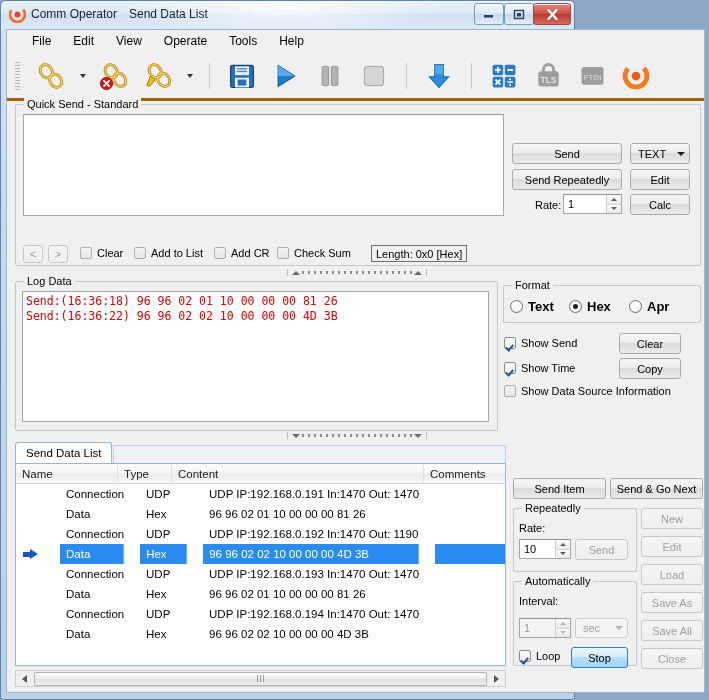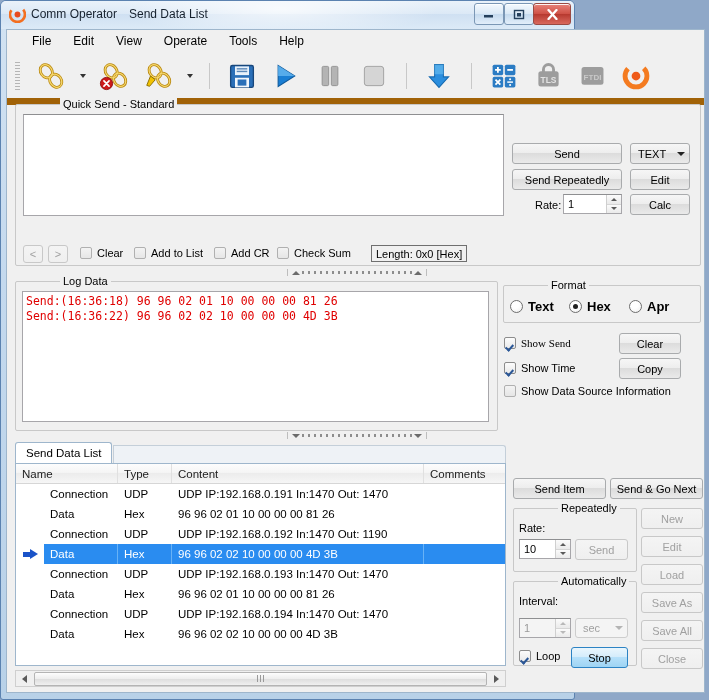--- a/index.html
+++ b/index.html
@@ -72,39 +72,39 @@
     display:flex;align-items:center;padding-left:14px;
     border-bottom:1px solid #f0f0f0;
   }
   .menu-item{
     padding:3px 11px;font-size:12px;color:#000;cursor:default;
   }
   
   #toolbar{
     height:45px;background:#f0f0f0;display:flex;align-items:center;
     padding-left:8px;gap:10px;
-    border-bottom:7px solid #a16207;
+    border-bottom:3px solid #a16207;
   }
   .tb-grip{width:5px;height:28px;margin-right:4px;
     background-image:repeating-linear-gradient(to bottom,#b5b5b5 0 1px,transparent 1px 3px);}
   .tbi{width:34px;height:34px;display:flex;align-items:center;justify-content:center;cursor:pointer;}
   .tb-arrow{width:9px;height:34px;display:flex;align-items:center;justify-content:center;cursor:pointer;}
   .tb-arrow i{
     width:0;height:0;border-left:3px solid transparent;border-right:3px solid transparent;
     border-top:4px solid #333;display:block;
   }
   .tb-sep{width:1px;height:26px;background:#c8c8c8;margin:0 5px;}
 
   
   .groupbox{
     position:absolute;border:1px solid #c8c8c8;border-radius:2px;
   }
   .groupbox>.gtitle{
     position:absolute;top:-7px;left:8px;background:#f0f0f0;
-    padding:0 3px;font-size:11px;color:#000;margin-left:36px;
+    padding:0 3px;font-size:11px;color:#000;
   }
 
   
   .btn{
     box-sizing:border-box;
     border:1px solid #a9abad;border-radius:3px;
     background:linear-gradient(to bottom,#f6f6f6 0%,#ededed 48%,#dcdcdc 50%,#eaeaea 100%);
     font-size:11px;color:#000;display:flex;align-items:center;justify-content:center;
     cursor:pointer;font-family:"Liberation Sans",sans-serif;
     text-align:center;
@@ -211,21 +211,21 @@
   #listview{
     position:absolute;background:#fff;border:1px solid #9eb6cc;box-sizing:border-box;overflow:hidden;
   }
   #lvhead{display:flex;height:20px;box-sizing:border-box;
     background:linear-gradient(to bottom,#fdfdfd 0%,#f4f4f4 49%,#ececec 50%,#f6f6f6 100%);
     border-bottom:1px solid #d6d6d6;}
   #lvhead .hcell{
     box-sizing:border-box;border-right:1px solid #e0e0e0;
     display:flex;align-items:center;padding-left:6px;font-size:11.5px;color:#222;
   }
-  .lvrow{display:flex;height:20px;box-sizing:border-box;align-items:center;cursor:default;}
+  .lvrow{display:flex;height:20px;box-sizing:border-box;align-items:center;cursor:default;gap:16px;}
   .lvrow .marker{width:28px;flex:none;display:flex;align-items:center;justify-content:center;}
   .lvrow .cell{box-sizing:border-box;padding-left:6px;font-size:11.5px;overflow:hidden;white-space:nowrap;
     height:20px;display:flex;align-items:center;}
   .lvrow.sel{color:#fff;}
   .lvrow.sel .cell{background:#2a8cf0;}
   .lvrow.sel .cell.c0{border-right:1px solid #68b2f6;}
   .lvrow.sel .cell.c1{border-right:1px solid #68b2f6;}
   .lvrow.sel .cell.c2{border-right:1px solid #68b2f6;}
   .arrow-marker{position:relative;width:15px;height:11px;}
   .arrow-marker .shaft{position:absolute;left:0;top:3px;width:9px;height:5px;background:#1a53c8;}
@@ -519,21 +519,21 @@
     </div>
     <div class="rb on" style="position:absolute;left:562px;top:269px;">
       <span class="circ"></span>
       <span class="rlabel">Hex</span>
     </div>
     <div class="rb" style="position:absolute;left:622px;top:269px;">
       <span class="circ"></span>
       <span class="rlabel">Apr</span>
     </div>
 
-    <div class="cb checked" style="position:absolute;left:497px;top:307px;font-family:Liberation Serif, serif;">
+    <div class="cb checked" style="position:absolute;left:497px;top:307px;">
       <span class="box"></span>
       <span>Show Send</span>
     </div>
     <div class="cb checked" style="position:absolute;left:497px;top:332px;">
       <span class="box"></span>
       <span>Show Time</span>
     </div>
     <div class="cb unchecked" style="position:absolute;left:497px;top:355px;">
       <span class="box"></span>
       <span>Show Data Source Information</span>

